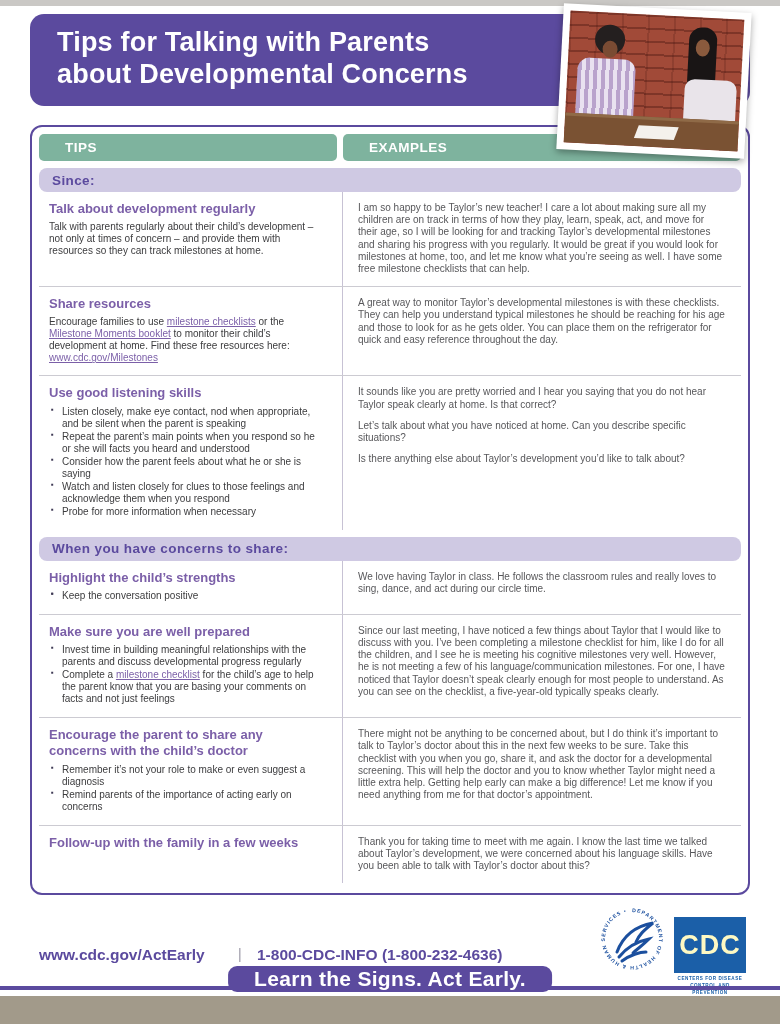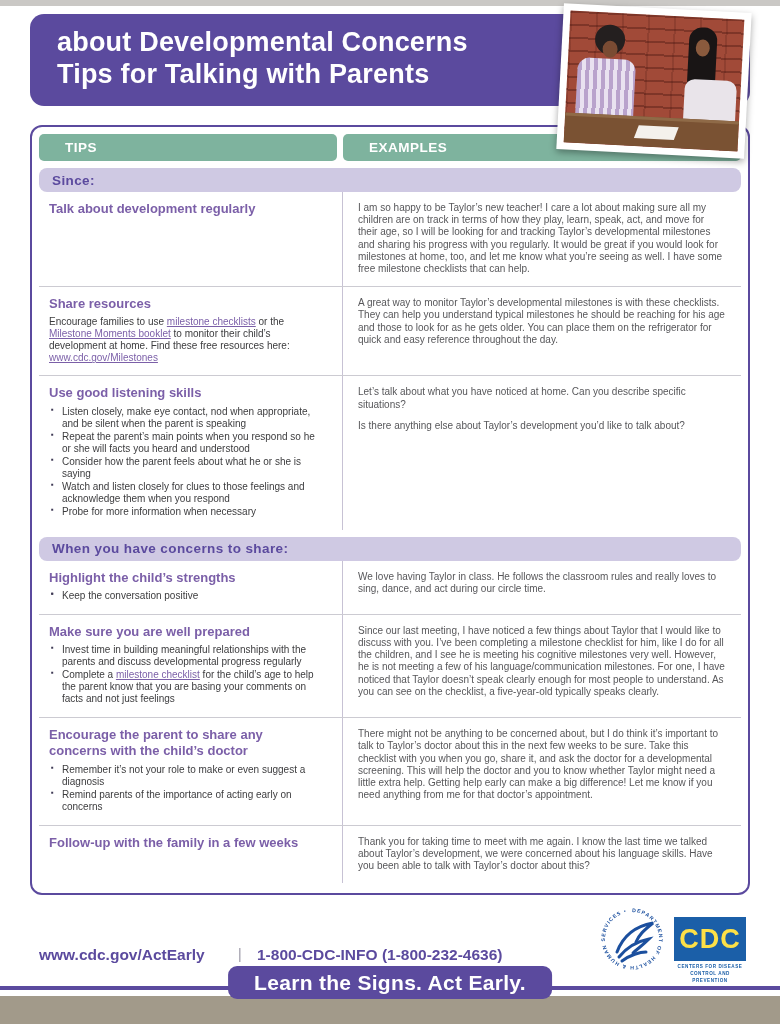--- a/index.html
+++ b/index.html
@@ -70,40 +70,40 @@
 
   
   .footer-url { position:absolute; left:39px; top:946px; font-size:15.5px; font-weight:bold; color:#5b4a9e; }
   .footer-sep { position:absolute; left:238px; top:946px; font-size:14px; color:#9a98a6; }
   .footer-phone { position:absolute; left:257px; top:946px; font-size:15.5px; font-weight:bold; color:#5b4a9e; }
 
   .hhs { position:absolute; left:596px; top:903px; width:72px; height:74px; }
   .hhs-text { font-size:5.2px; font-weight:bold; fill:#1b4f9e; letter-spacing:1.05px; }
 
   .cdc { position:absolute; left:674px; top:917px; width:72px; text-align:center; }
-  .cdc-box { width:72px; height:44px; background:#1b5fa8; color:#fde047; font-weight:bold; font-size:27px;
+  .cdc-box { width:72px; height:56px; background:#1b5fa8; color:#fef9c3; font-weight:bold; font-size:27px;
     letter-spacing:1px; display:flex; align-items:center; justify-content:center; }
   .cdc-cap { margin-top:3px; font-size:4.6px; font-weight:bold; color:#1b5fa8; letter-spacing:.55px; line-height:1.5; }
 
   .bottom-line { position:absolute; left:0; top:986px; width:780px; height:4px; background:#5b4a9e; z-index:1; }
   .taupe-bar { position:absolute; left:0; top:996px; width:780px; height:28px; background:#a29a8a; z-index:1; }
-  .ls-badge { position:absolute; left:50%; transform:translateX(-50%); top:966px; height:33px; z-index:3;
+  .ls-badge { position:absolute; left:50%; transform:translateX(-50%); top:966px; height:26px; z-index:3;
     background:#5b4a9e; border-radius:9px; padding:0 26px; display:flex; align-items:center;
     color:#ffffff; font-weight:bold; font-size:21px; letter-spacing:.3px; }
 </style>
 </head>
 <body>
 
 <div class="page">
   <div class="top-strip"></div>
 
   <div class="header-band">
     <div class="header-title">
+      <div>Tips for Talking with Parents</div>
       <div>about Developmental Concerns</div>
-      <div>Tips for Talking with Parents</div>
     </div>
   </div>
 
   <div class="photo-frame">
     <div class="photo-scene">
       <div class="ph-p1-hair"></div>
       <div class="ph-p1-face"></div>
       <div class="ph-p1-body"></div>
       <div class="ph-p2-braids"></div>
       <div class="ph-p2-face"></div>
@@ -117,20 +117,21 @@
     <div class="thead-row">
       <div class="th th-tips">TIPS</div>
       <div class="th th-examples">EXAMPLES</div>
     </div>
 
     <div class="section-bar">Since:</div>
 
     <div class="row rb">
       <div class="cl">
         <div class="tip-title">Talk about development regularly</div>
+        <div class="tip-body">Talk with parents regularly about their child’s development – not only at times of concern – and provide them with resources so they can track milestones at home.</div>
       </div>
       <div class="cr">
         <p class="ex-p">I am so happy to be Taylor’s new teacher! I care a lot about making sure all my children are on track in terms of how they play, learn, speak, act, and move for their age, so I will be looking for and tracking Taylor’s developmental milestones and sharing his progress with you regularly. It would be great if you would look for milestones at home, too, and let me know what you’re seeing as well. I have some free milestone checklists that can help.</p>
       </div>
     </div>
 
     <div class="row rb">
       <div class="cl">
         <div class="tip-title">Share resources</div>
         <div class="tip-body"><span>Encourage families to use </span><span class="link">milestone checklists</span><span> or the </span><span class="link">Milestone Moments booklet</span><span> to monitor their child’s development at home. Find these free resources here: </span><span class="link">www.cdc.gov/Milestones</span></div>
@@ -145,20 +146,21 @@
         <div class="tip-title">Use good listening skills</div>
         <ul class="bullets">
           <li><span class="bq">▪</span><span>Listen closely, make eye contact, nod when appropriate, and be silent when the parent is speaking</span></li>
           <li><span class="bq">▪</span><span>Repeat the parent’s main points when you respond so he or she will facts you heard and understood</span></li>
           <li><span class="bq">▪</span><span>Consider how the parent feels about what he or she is saying</span></li>
           <li><span class="bq">▪</span><span>Watch and listen closely for clues to those feelings and acknowledge them when you respond</span></li>
           <li><span class="bq">▪</span><span>Probe for more information when necessary</span></li>
         </ul>
       </div>
       <div class="cr">
+        <p class="ex-p">It sounds like you are pretty worried and I hear you saying that you do not hear Taylor speak clearly at home. Is that correct?</p>
         <p class="ex-p">Let’s talk about what you have noticed at home. Can you describe specific situations?</p>
         <p class="ex-p">Is there anything else about Taylor’s development you’d like to talk about?</p>
       </div>
     </div>
 
     <div class="section-bar">When you have concerns to share:</div>
 
     <div class="row rb">
       <div class="cl">
         <div class="tip-title">Highlight the child’s strengths</div>

